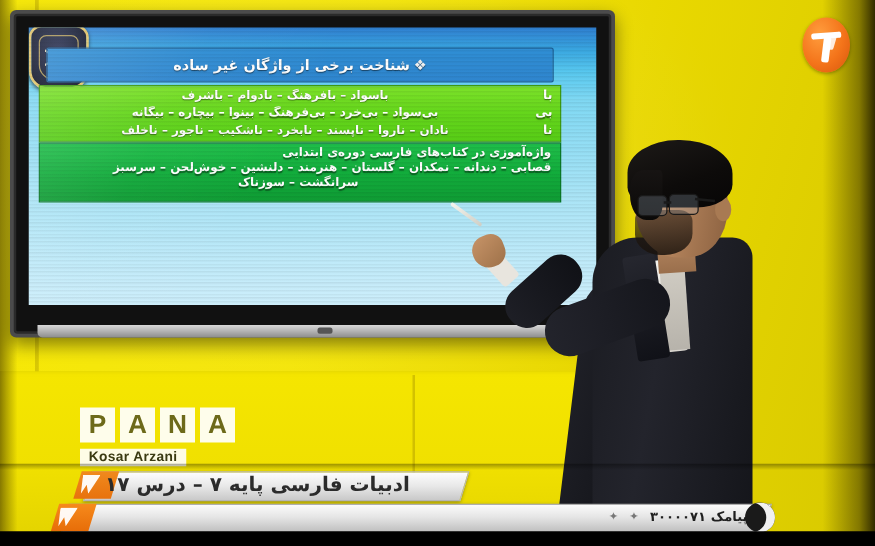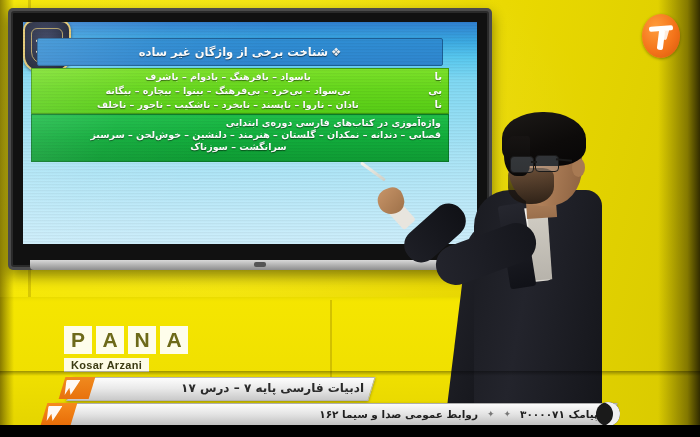--- a/index.html
+++ b/index.html
@@ -150,21 +150,21 @@
   .pana-sub{margin-top:3px;background:rgba(255,255,255,.9);display:inline-block;
      padding:1px 7px;font-family:"Liberation Sans",sans-serif;font-size:11px;
      font-weight:bold;color:#3b3a12;letter-spacing:.3px;}
 
   
   .lt-title{position:absolute;left:70px;top:377px;width:300px;height:22px;
      background:linear-gradient(180deg,#fdfdfd 0%,#e9e9e9 48%,#c9c9c9 100%);
      transform:skewX(-17deg);border:1px solid #b5b5b5;
      box-shadow:0 1px 3px rgba(0,0,0,.35);}
   .lt-title-txt{position:absolute;left:84px;top:379px;width:280px;height:18px;
-     direction:rtl;text-align:right;color:#2b2b2b;font-size:12px;font-weight:bold;
+     direction:rtl;text-align:left;color:#2b2b2b;font-size:16px;font-weight:bold;
      line-height:18px;white-space:nowrap;}
   .lt-flag{position:absolute;left:62px;top:377px;width:30px;height:22px;
      transform:skewX(-17deg);
      background:linear-gradient(180deg,#f08a1e 0%,#e8720d 100%);}
   .lt-flag-i{position:absolute;left:2px;top:3px;width:14px;height:15px;
      background:#ffffff;clip-path:polygon(0 0,100% 0,62% 100%,38% 52%,20% 100%);opacity:.95;}
 
   .lt-info{position:absolute;left:52px;top:403px;width:560px;height:22px;
      background:linear-gradient(180deg,#fbfbfb 0%,#e4e4e4 46%,#bdbdbd 100%);
      transform:skewX(-17deg);border:1px solid #aeaeae;
@@ -294,18 +294,17 @@
   <div class="lt-title-txt">ادبیات فارسی پایه ۷ – درس ۱۷</div>
 
   <div class="lt-info"></div>
   <div class="lt-info-flag">
     <div class="lt-info-flag-i"></div>
   </div>
   <div class="lt-info-txt">
     <span>پیامک  ۳۰۰۰۰۷۱</span>
     <span class="sep">✦</span>
     <span class="sep">✦</span>
-    <span>روابط عمومی صدا و سیما ۱۶۲</span>
   </div>
   <div class="lt-moon"></div>
 
   <div class="black-bar"></div>
 </div>
 
 </body></html>

